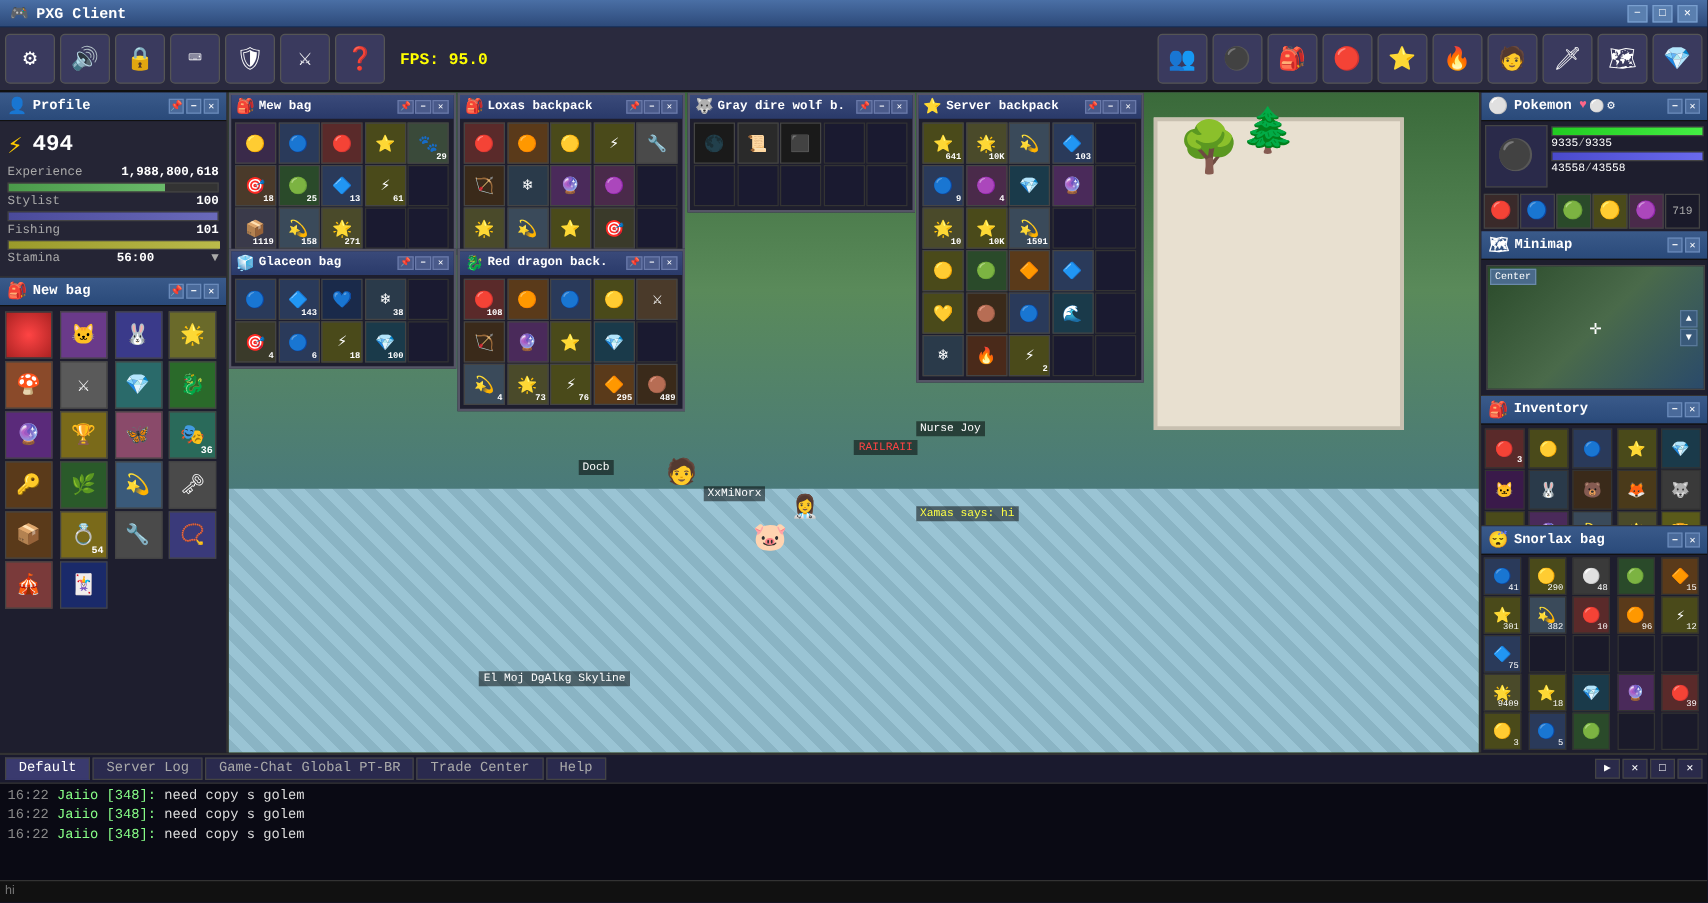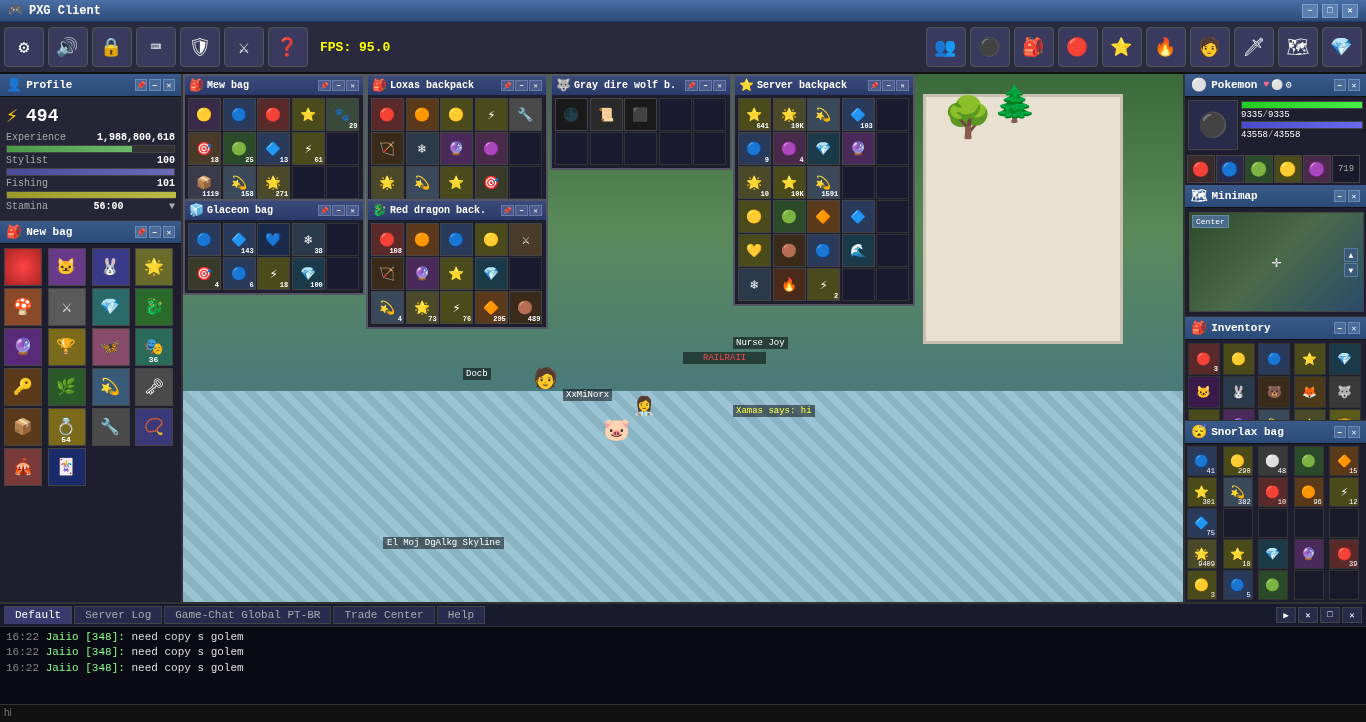--- a/index.html
+++ b/index.html
@@ -172,21 +172,21 @@
       display: flex;
       align-items: center;
       justify-content: center;
       font-size: 16px;
       cursor: pointer;
       position: relative;
     }
     .bag-item-count {
       position: absolute;
       bottom: 1px;
-      right: 14px;
+      right: 2px;
       font-size: 8px;
       color: #fff;
       font-weight: bold;
     }
 
     
     #right-panel {
       width: 183px;
       background: #1e1e2e;
       border-left: 2px solid #333;
@@ -834,21 +834,21 @@
 
       <div style="position:absolute; top:20px; left:760px; font-size:40px;">🌳</div>
       <div style="position:absolute; top:10px; left:810px; font-size:35px;">🌲</div>
 
       <div class="character" style="bottom:40%; left:35%; font-size:20px;">🧑</div>
       <div class="character" style="bottom:35%; left:45%; font-size:18px;">👩‍⚕️</div>
       <div class="character" style="bottom:30%; left:42%; font-size:22px;">🐷</div>
 
       <div style="position:absolute; bottom:42%; left:28%; font-size:9px; color:#fff; background:rgba(0,0,0,0.5); padding:1px 3px; white-space:nowrap;">Docb</div>
       <div style="position:absolute; bottom:38%; left:38%; font-size:9px; color:#fff; background:rgba(0,0,0,0.5); padding:1px 3px; white-space:nowrap;">XxMiNorx</div>
-      <div style="position:absolute; bottom:45%; left:50%; font-size:9px; color:#ff4444; background:rgba(0,0,0,0.5); padding:1px 20px; white-space:nowrap;">RAILRAII</div>
+      <div style="position:absolute; bottom:45%; left:50%; font-size:9px; color:#ff4444; background:rgba(0,0,0,0.5); padding:1px 4px; white-space:nowrap;">RAILRAII</div>
       <div style="position:absolute; bottom:48%; left:55%; font-size:9px; color:#fff; background:rgba(0,0,0,0.5); padding:1px 3px; white-space:nowrap;">Nurse Joy</div>
       <div style="position:absolute; bottom:35%; left:55%; font-size:9px; color:#ffff44; background:rgba(0,0,0,0.5); padding:1px 3px; white-space:nowrap;">Xamas says: hi</div>
 
       <div style="position:absolute; bottom:10%; left:20%; font-size:9px; color:#fff; background:rgba(0,0,0,0.5); padding:1px 4px;">El Moj DgAlkg Skyline</div>
     </div>
   </div>
 
   <div id="right-panel">
 
     <div id="pokemon-section">

